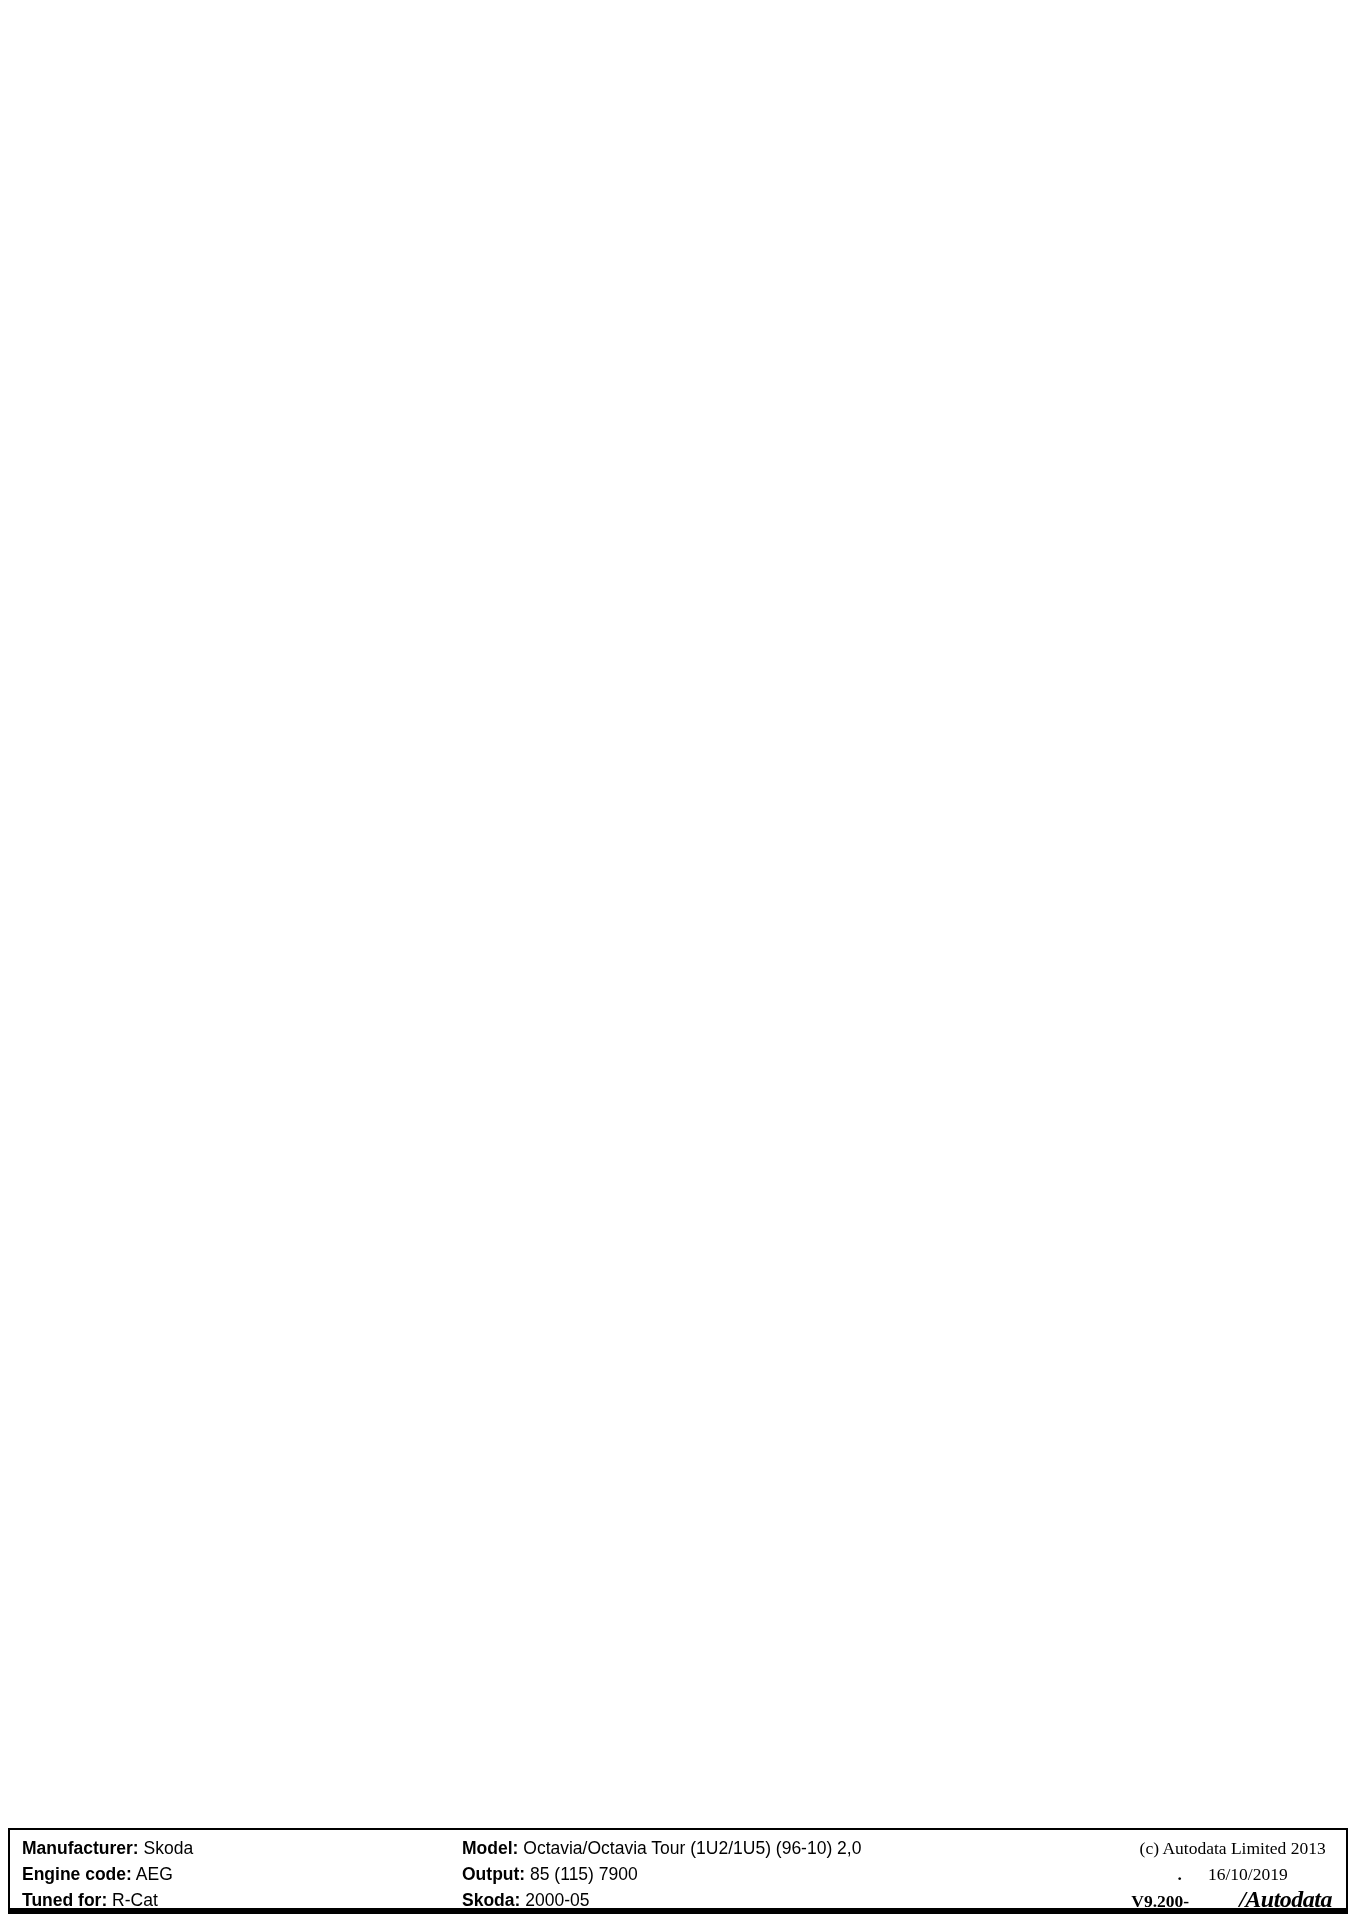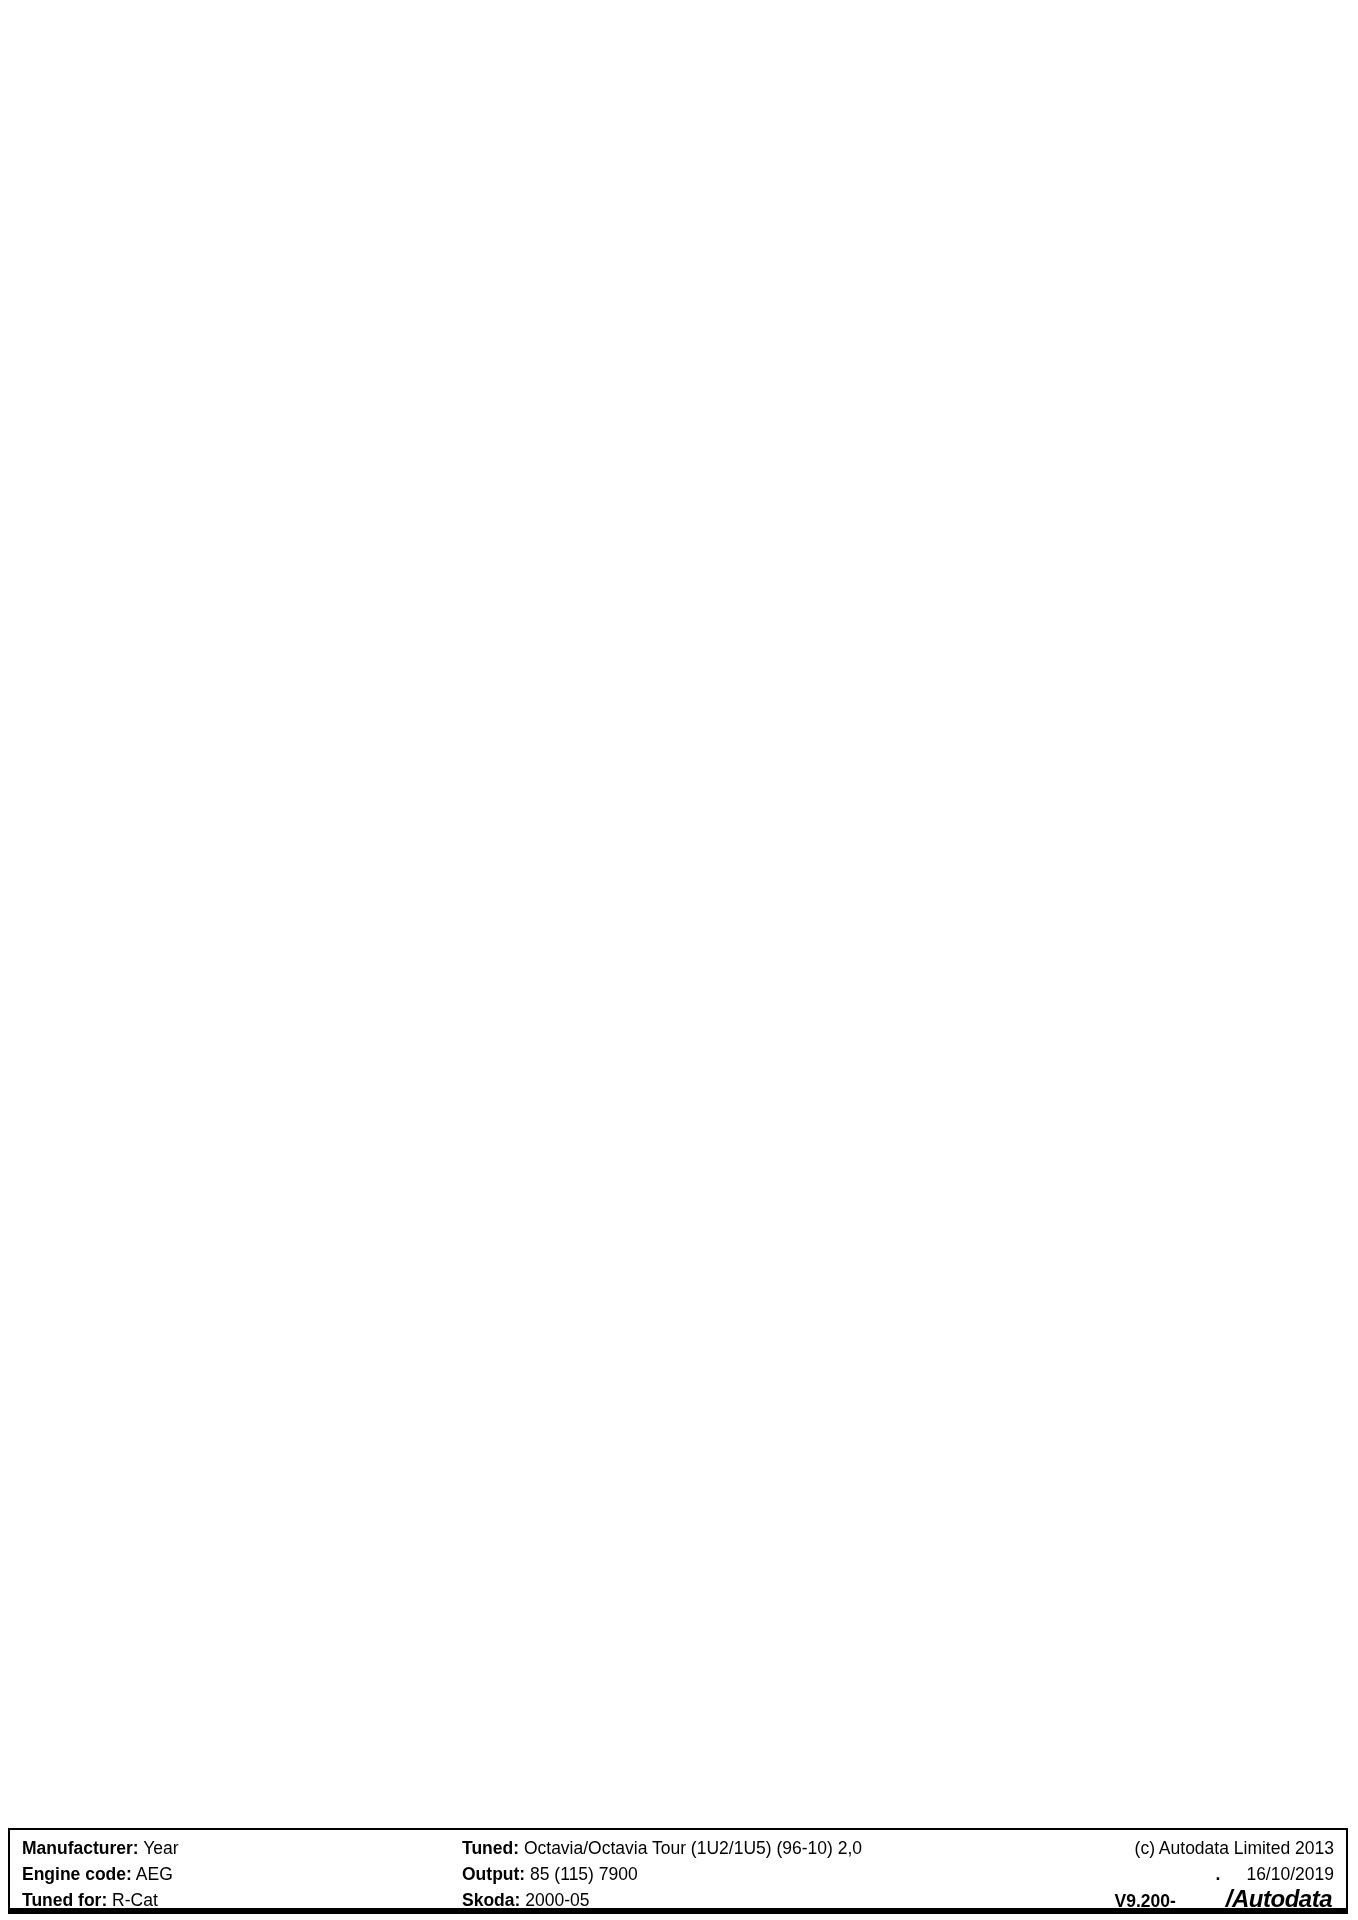--- a/index.html
+++ b/index.html
@@ -14,21 +14,21 @@
 
   
   .footer{
     position:absolute;left:8px;top:1828px;width:1340px;height:86px;
     box-sizing:border-box;border:2px solid #000;border-bottom-width:6px;
     font-size:17.5px;background:#fff;
   }
   .f-col{position:absolute;top:5px;}
   .f-left{left:12px;}
   .f-mid{left:452px;}
-  .f-right{right:12px;text-align:right;}
+  .f-right{right:12px;text-align:center;font-family:Liberation Serif, serif;}
   .f-line{line-height:26px;white-space:nowrap;}
   .f-line b{font-weight:bold;}
   .f-ver{font-weight:bold;margin-top:39px;}
   .autodata-logo{
     display:inline-block;margin-left:50px;
     font-style:italic;font-weight:bold;font-size:24px;letter-spacing:-0.5px;
     border-bottom:3px solid #000;padding:0 2px 0 0;line-height:24px;
   }
   .logo-slash{font-style:italic;font-weight:bold;}
   .date-dot{display:inline-block;margin-right:26px;font-weight:bold;}
@@ -44,26 +44,26 @@
     <col style="width:200px">
       <col style="width:235px">
       <col style="width:293px">
     <col style="width:165px">
   </colgroup>
   <tbody id="table-body"></tbody>
 </table>
 
 <div class="footer">
   <div class="f-col f-left">
-    <div class="f-line"><b>Manufacturer:</b> <span>Year</span></div>
+    <div class="f-line"><b>Manufacturer:</b> <span>Skoda</span></div>
     <div class="f-line"><b>Engine code:</b> <span>AEG</span></div>
     <div class="f-line"><b>Tuned for:</b> <span>R-Cat</span></div>
   </div>
   <div class="f-col f-mid">
-    <div class="f-line"><b>Tuned:</b> <span>Octavia/Octavia Tour (1U2/1U5) (96-10) 2,0</span></div>
+    <div class="f-line"><b>Model:</b> <span>Octavia/Octavia Tour (1U2/1U5) (96-10) 2,0</span></div>
     <div class="f-line"><b>Output:</b> <span>85 (115) 7900</span></div>
     <div class="f-line"><b>Skoda:</b> <span>2000-05</span></div>
   </div>
   <div class="f-col f-right">
     <div class="f-line">(c) Autodata Limited 2013</div>
     <div class="f-line"><span class="date-dot">.</span><span>16/10/2019</span></div>
     <div class="f-line"><span class="f-ver">V9.200-</span><span class="autodata-logo"><span class="logo-slash">/</span><span>Autodata</span></span></div>
   </div>
 </div>
 

